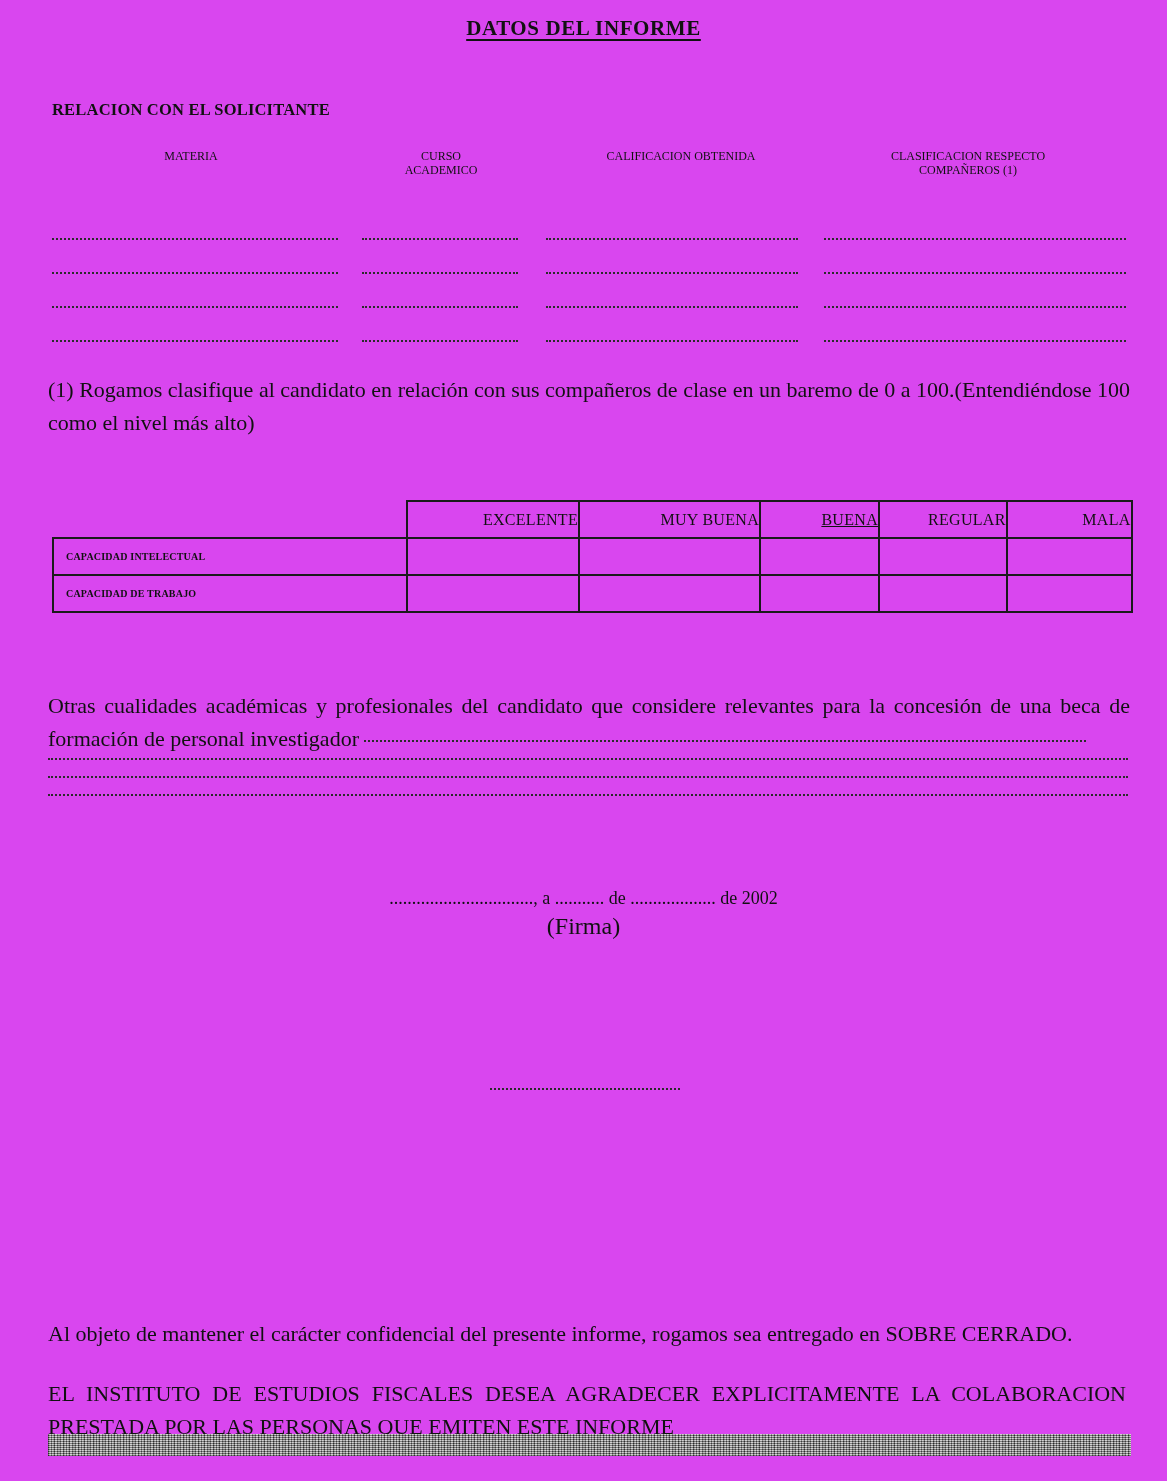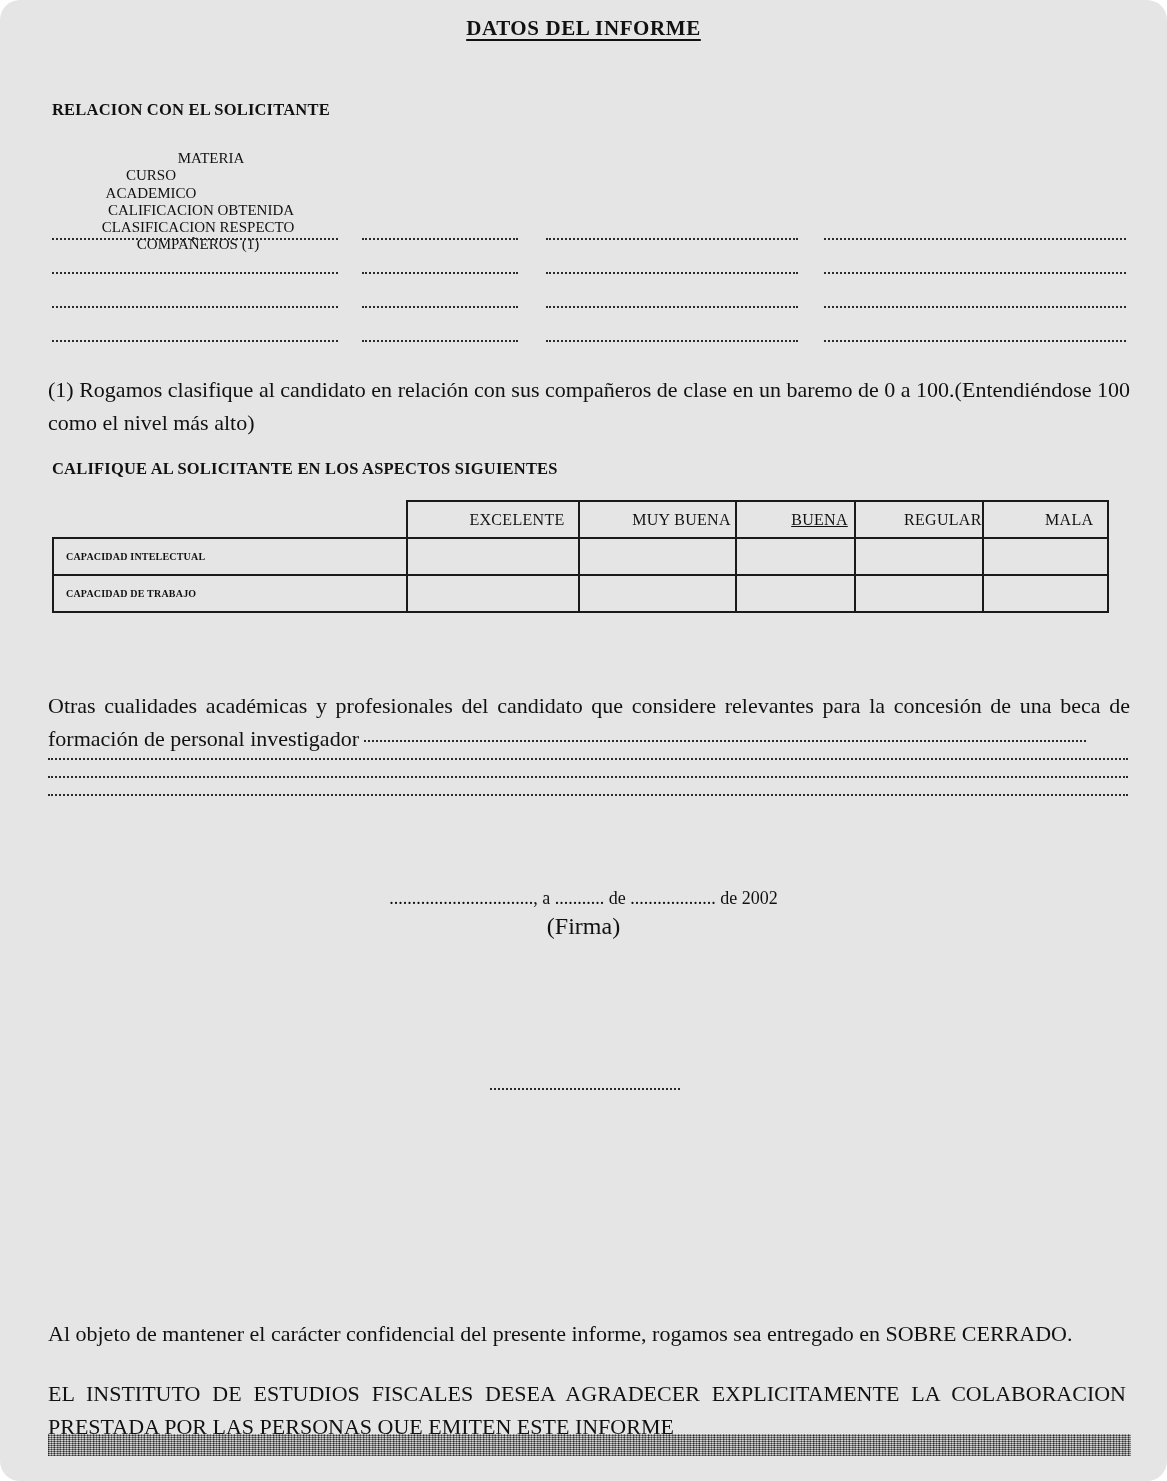--- a/index.html
+++ b/index.html
@@ -8,23 +8,22 @@
     background: #ffffff;
   }
   body {
     font-family: "Liberation Serif", "DejaVu Serif", serif;
     color: #111111;
   }
   .page {
     position: relative;
     width: 1167px;
     height: 1481px;
-    background: #e5e5e5;
+    background: #d946ef;
     overflow: hidden;
-    border-radius: 20px;
   }
 
   
   .doc-title {
     position: absolute;
     left: 0;
     top: 16px;
     width: 1167px;
     text-align: center;
     font-size: 21px;
@@ -41,27 +40,26 @@
     font-weight: bold;
     letter-spacing: 0.2px;
     white-space: nowrap;
   }
   #heading-relacion { left: 52px; top: 100px; }
   #heading-califique { left: 52px; top: 459px; }
 
   
   .subject-headers {
     position: absolute;
-    left: 56px;
+    left: 36px;
     top: 150px;
     width: 1074px;
     display: flex;
-    font-size: 15px;
+    font-size: 12px;
     line-height: 1.15;
-    flex-direction: column;
   }
   .subject-headers .col {
     text-align: center;
   }
   .subject-headers .c1 { width: 310px; }
   .subject-headers .c2 { width: 190px; }
   .subject-headers .c3 { width: 290px; }
   .subject-headers .c4 { width: 284px; }
 
   
@@ -127,38 +125,38 @@
     font-size: 16px;
   }
   .rating-table td, .rating-table th {
     border: 2px solid #1a1a1a;
     padding: 0;
     height: 37px;
     box-sizing: border-box;
   }
   .rating-table th {
     font-weight: normal;
-    text-align: center;
+    text-align: right;
     letter-spacing: 0.3px;
     padding-left: 48px;
   }
   .rating-table .corner {
     border: none;
     width: 354px;
   }
   .rating-table .rowlabel {
     width: 354px;
     font-weight: bold;
     text-align: left;
     padding-left: 12px;
     letter-spacing: 0.2px;
     font-size: 10px;
   }
   .rating-table .cw-excelente { width: 172px; }
-  .rating-table .cw-muybuena  { width: 157px; margin-top: 20px; }
+  .rating-table .cw-muybuena  { width: 181px; margin-top: 20px; }
   .rating-table .cw-buena     { width: 119px; text-decoration: underline; }
   .rating-table .cw-regular   { width: 122px; }
   .rating-table .cw-mala      { width: 125px; }
 
   
   .signature-line {
     position: absolute;
     left: 0;
     top: 888px;
     width: 1167px;
@@ -245,21 +243,20 @@
     <div class="row">
       <div class="dotline d1"></div>
       <div class="dotline d2"></div>
       <div class="dotline d3"></div>
       <div class="dotline d4"></div>
     </div>
   </div>
 
   <div class="para" id="para-footnote">(1)    Rogamos clasifique al candidato en relación con sus compañeros de clase en un baremo de 0 a 100.(Entendiéndose 100 como el nivel más alto)</div>
 
-  <div class="section-heading" id="heading-califique">CALIFIQUE AL SOLICITANTE EN LOS ASPECTOS SIGUIENTES</div>
 
   <table class="rating-table">
     <thead>
       <tr>
         <th class="corner"></th>
         <th class="cw-excelente">EXCELENTE</th>
         <th class="cw-muybuena">MUY BUENA</th>
         <th class="cw-buena">BUENA</th>
         <th class="cw-regular">REGULAR</th>
         <th class="cw-mala">MALA</th>

